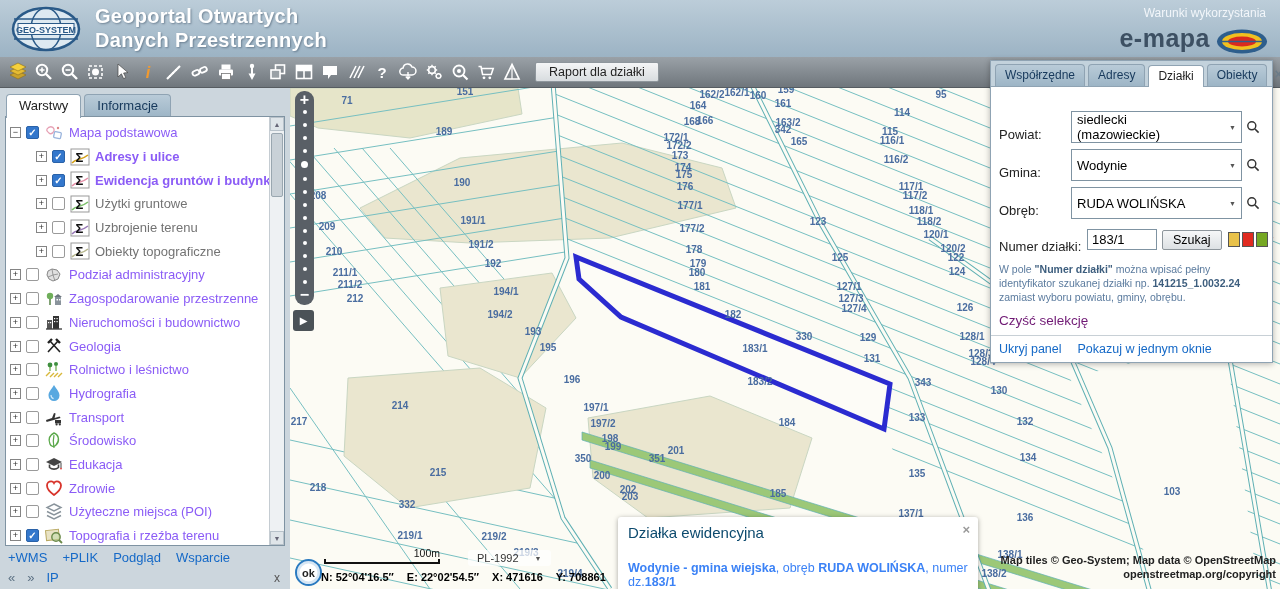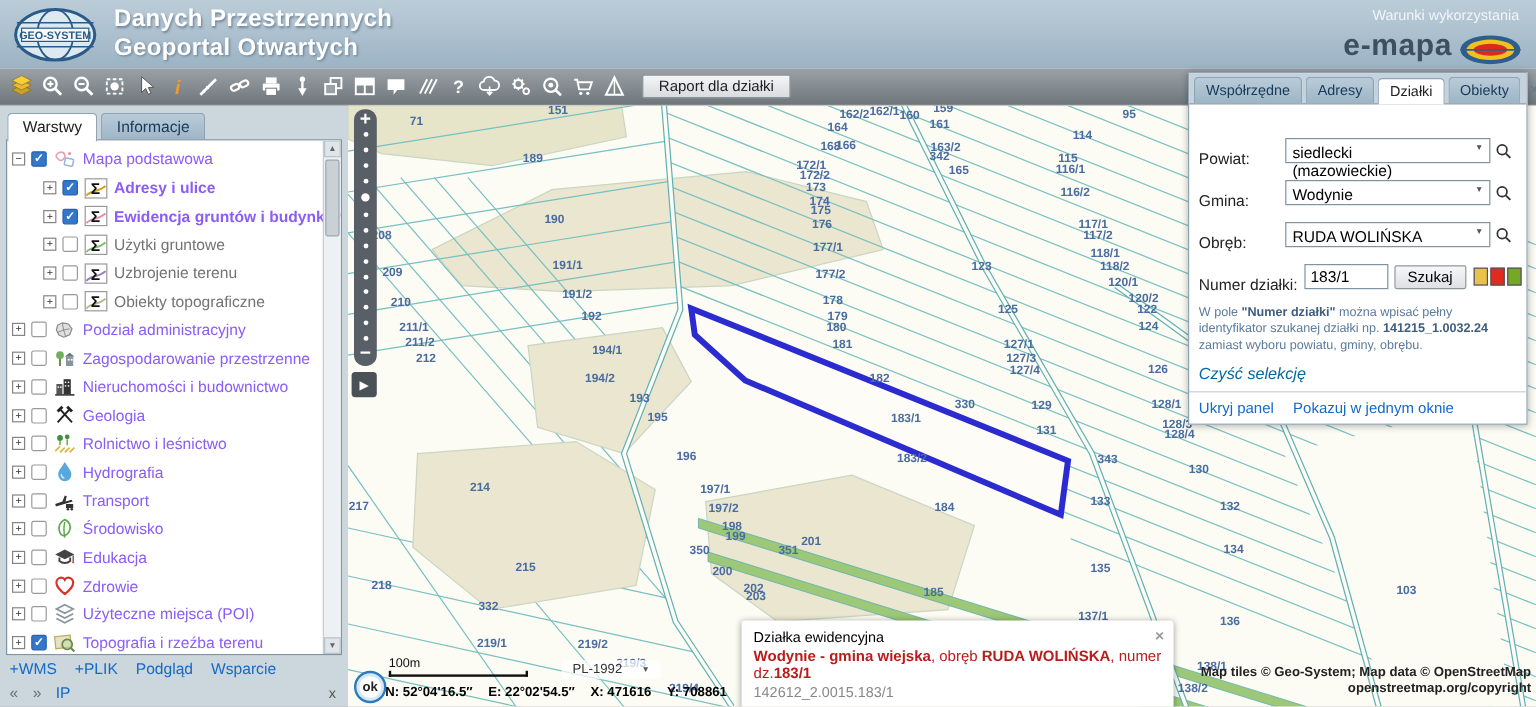--- a/index.html
+++ b/index.html
@@ -49,72 +49,72 @@
   
   .map{position:absolute;left:290px;top:88px;width:990px;height:501px;overflow:hidden;background:#fcfbf4;}
   #parcel-labels text{font-size:10px;font-weight:bold;fill:#4a6da0;text-anchor:middle;}
   .zbar{position:absolute;left:5px;top:3px;width:19px;height:214px;background:#595f66;border-radius:9px;display:flex;flex-direction:column;align-items:center;padding:1px 0 3px;z-index:5;}
   .zbtn{color:#fff;font-size:16px;font-weight:bold;line-height:15px;cursor:pointer;}
   .zdots{flex:1;display:flex;flex-direction:column;justify-content:space-between;align-items:center;padding:3px 0;cursor:pointer;}
   .zdot{width:4px;height:4px;border-radius:50%;background:#fff;}
   .zdot.big{width:7px;height:7px;}
   .zplay{position:absolute;left:3px;top:222px;width:21px;height:21px;background:#4b5257;border-radius:3px;color:#fff;font-size:10px;display:flex;align-items:center;justify-content:center;z-index:5;cursor:pointer;}
   .okbtn{position:absolute;left:5px;top:471px;width:27px;height:27px;border-radius:50%;background:#fff;border:2px solid #2a7ac0;box-shadow:inset 0 0 0 2.5px #d6e6f4;font-weight:bold;font-size:11px;color:#222;display:flex;align-items:center;justify-content:center;z-index:6;cursor:pointer;}
-  .scale{position:absolute;left:34px;top:459px;width:116px;z-index:6;text-align:left;}
+  .scale{position:absolute;left:34px;top:459px;width:116px;z-index:6;text-align:right;}
   .scale .lbl{font-size:10.5px;color:#111;}
   .scale .bar{height:5px;border-left:2px solid #111;border-right:2px solid #111;border-bottom:2px solid #111;}
   .crs{position:absolute;left:178px;top:462px;z-index:6;background:rgba(255,255,255,.72);border-radius:3px;padding:2px 9px;font-size:11px;color:#333;display:flex;gap:16px;align-items:center;cursor:pointer;}
   .crs .chev{font-size:7px;color:#555;}
   .coords{position:absolute;left:31px;top:483px;z-index:6;font-size:11px;font-weight:bold;color:#000;white-space:nowrap;}
   .coords span{margin-right:13px;}
   .attrib{position:absolute;right:4px;top:466px;z-index:6;text-align:right;font-size:11px;color:#222;line-height:1.25;font-weight:bold;}
   .popup{position:absolute;left:328px;top:429px;width:360px;background:#fff;border-radius:3px;box-shadow:0 1px 5px rgba(0,0,0,.35);padding:7px 10px 8px;z-index:7;font-size:12.5px;}
-  .popup .ptitle{color:#000000;font-size:12px;}
+  .popup .ptitle{color:#0c4a6e;font-size:15px;}
   .popup .pclose{position:absolute;right:8px;top:5px;color:#999;font-weight:bold;font-size:13px;cursor:pointer;}
-  .popup .pmain{color:#b91c1c;margin-top:2px;}
+  .popup .pmain{color:#3b82f6;margin-top:20px;}
   .popup .pid{color:#888;margin-top:2px;font-size:12px;}
 
   
   .rpanel{position:absolute;left:990px;top:60px;width:283px;z-index:20;background:#fff;border:1px solid #8fa3b3;box-shadow:0 1px 6px rgba(0,0,0,.3);}
   .ptabs{background:#c3d2dc;display:flex;align-items:flex-end;padding:3px 4px 0;gap:3px;border-bottom:1px solid #8fa3b3;}
   .ptabs .tab{font-size:12px;padding:3px 9px 4px;}
   .pclosex{margin-left:auto;color:#6b7b88;font-weight:bold;padding:0 4px 4px;font-size:14px;cursor:pointer;}
   .prow{display:flex;align-items:center;margin:6px 8px 0;}
   .plabel{width:72px;font-size:13px;color:#222;flex:none;margin-top:14px;}
   .plabel.wide{width:88px;}
-  .psel{flex:1;height:21px;border:1px solid #7f93a2;background:#fff;display:flex;justify-content:space-between;font-size:13px;padding:4px 5px;cursor:pointer;gap:28px;}
+  .psel{flex:1;height:21px;border:1px solid #7f93a2;background:#fff;display:flex;align-items:center;justify-content:space-between;font-size:13px;padding:15px 5px;cursor:pointer;gap:28px;}
   .psel .chev{color:#555;font-size:7px;}
   .pmag{width:22px;display:flex;justify-content:center;cursor:pointer;}
   .pmag svg{width:16px;height:16px;}
   .pinput{width:70px;height:21px;border:1px solid #7f93a2;font-size:13px;padding:0 4px;}
   .pbtn{margin-left:5px;background:linear-gradient(#f6f7f8,#dde1e4);border:1px solid #8e969c;border-radius:2px;font-size:12.5px;padding:2px 10px;cursor:pointer;}
   .swatches{display:flex;gap:2px;margin-left:6px;}
   .sw{width:12px;height:15px;border:1px solid #555;cursor:pointer;}
   .note{margin:8px 8px 0;font-size:10.5px;color:#5b7b9e;line-height:1.35;}
   .note b{color:#3d5e7e;}
-  .clear{margin:8px 8px 7px;font-size:13.5px;color:#0369a1;cursor:pointer;font-style:italic;}
+  .clear{margin:8px 8px 7px;font-size:13.5px;color:#701a75;cursor:pointer;}
   .pfoot{border-top:1px solid #c8d0d6;padding:6px 8px;display:flex;gap:16px;font-size:12.5px;color:#1569c7;}
   .pfoot span{cursor:pointer;}
 </style>
 </head>
 <body>
 
 <div class="stage">
 
   <div class="header">
     <svg class="glogo" width="72" height="46" viewBox="0 0 72 46">
       <ellipse cx="36" cy="23" rx="33" ry="21" fill="#dde9f1" stroke="#2a5a88" stroke-width="2.5"></ellipse>
       <ellipse cx="36" cy="23" rx="15" ry="21" fill="none" stroke="#2a5a88" stroke-width="1.5"></ellipse>
       <path d="M4 13h64M4 33h64" stroke="#2a5a88" stroke-width="1.3" fill="none"></path>
       <rect x="8" y="17.5" width="56" height="11" fill="#f4f8fb" stroke="#2a5a88"></rect>
       <text x="36" y="26.5" text-anchor="middle" font-size="9" font-weight="bold" fill="#2a5a88">GEO-SYSTEM</text>
     </svg>
     <div class="title">
+      <div>Geoportal Otwartych</div>
       <div>Danych Przestrzennych</div>
-      <div>Geoportal Otwartych</div>
     </div>
     <div class="terms">Warunki wykorzystania</div>
     <div class="brand">e-mapa</div>
     <svg class="brandlogo" width="52" height="25" viewBox="0 0 52 25">
       <ellipse cx="26" cy="12.5" rx="25" ry="12" fill="#2e5e8c"></ellipse>
       <ellipse cx="26" cy="12.5" rx="20" ry="8.5" fill="#f0c020"></ellipse>
       <ellipse cx="26" cy="12.5" rx="14" ry="5" fill="#d92b1f"></ellipse>
       <path d="M1 12.5h50" stroke="#2e5e8c" stroke-width="1.5"></path>
     </svg>
   </div>

